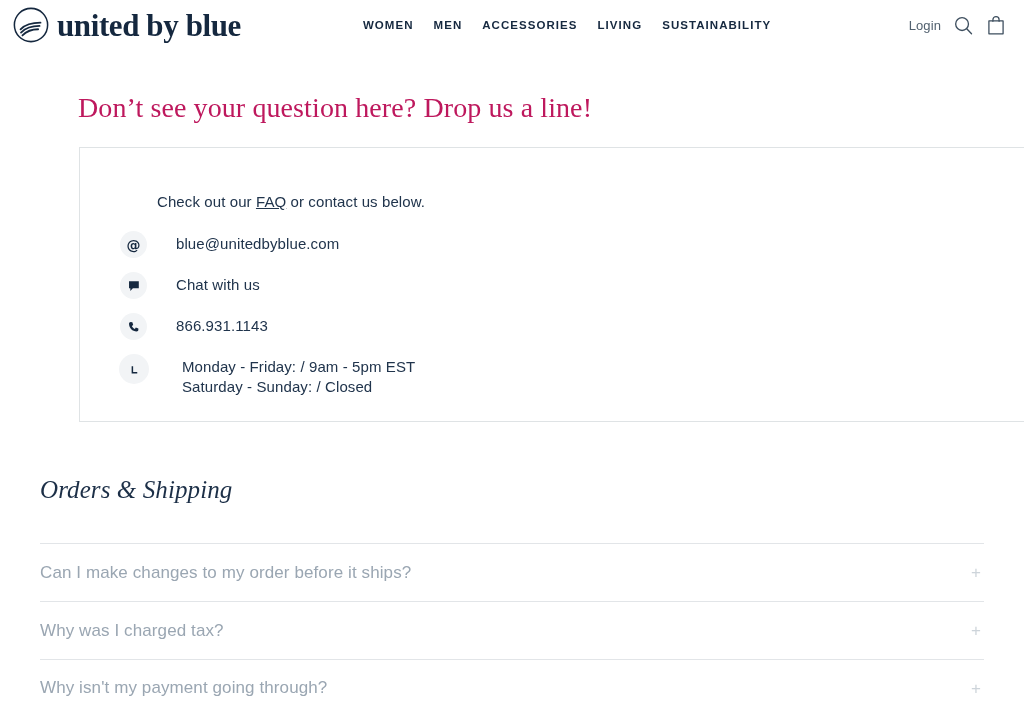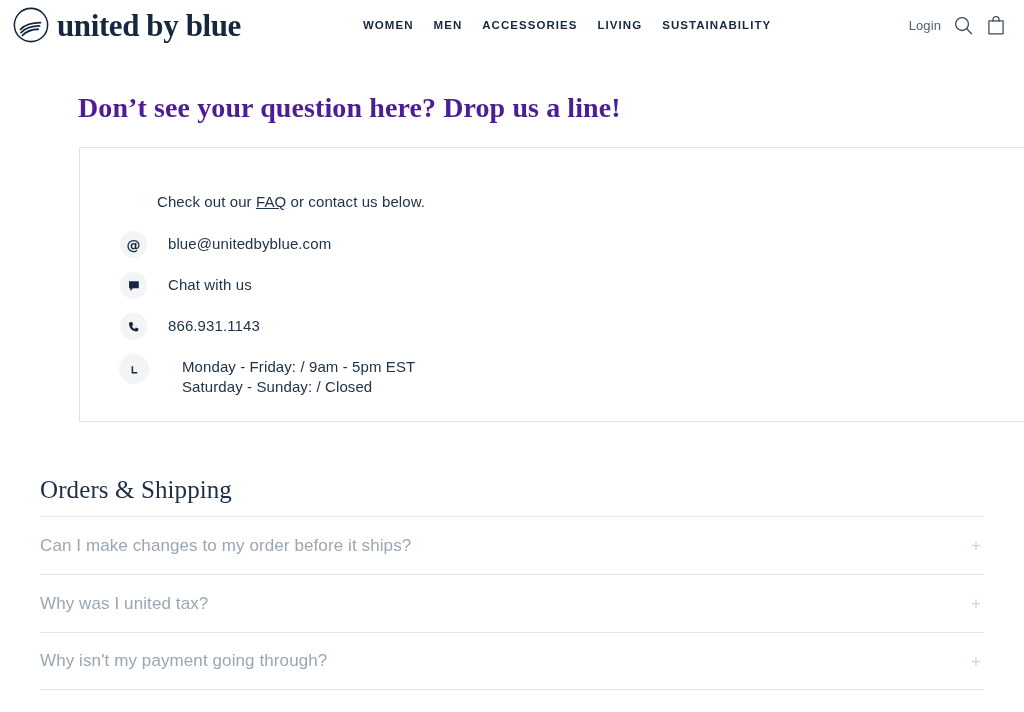--- a/index.html
+++ b/index.html
@@ -89,22 +89,22 @@
   }
 
   
   .page {
     padding: 0 20px;
   }
 
   .contact-heading {
     font-family: "Liberation Serif", serif;
     font-size: 28px;
-    font-weight: bold;
-    color: #4c1d95;
+    font-weight: normal;
+    color: #be185d;
     letter-spacing: 0.1px;
     margin: 42px 0 0 58px;
   }
 
   .contact-card {
     margin: 23px 0 0 59px;
     width: 1009px;
     height: 275px;
     border: 1px solid #dfe3e5;
     background: #fff;
@@ -156,38 +156,39 @@
     font-size: 14px;
     line-height: 1;
     font-weight: bold;
     font-family: "DejaVu Sans", sans-serif;
   }
 
   .contact-text {
     font-size: 15px;
     color: #20344c;
     line-height: 19px;
-    margin-left: 21px;
+    margin-left: 29px;
     letter-spacing: 0.1px;
   }
   .contact-row.hours .contact-text { margin-left: 33px; }
   .contact-text .line2 { display: block; margin-top: 1px; }
 
   
   .faq-section {
     margin-top: 54px;
     padding: 0 20px;
   }
   .faq-title {
     font-family: "Liberation Serif", serif;
     font-size: 25px;
     font-weight: normal;
     color: #1c2f47;
     letter-spacing: 0.1px;
-    margin-bottom: 12px;
+    margin-bottom: 39px;
+    font-style: italic;
   }
   .faq-list { list-style: none; }
   .faq-item {
     border-top: 1px solid #e2e5e8;
     display: flex;
     align-items: center;
     justify-content: space-between;
     height: 58px;
     cursor: pointer;
   }
@@ -308,21 +309,21 @@
     <h2 class="faq-title">Orders &amp; Shipping</h2>
 
     <ul class="faq-list">
 
       <li class="faq-item">
         <span class="faq-q">Can I make changes to my order before it ships?</span>
         <button class="faq-toggle">+</button>
       </li>
 
       <li class="faq-item">
-        <span class="faq-q">Why was I united tax?</span>
+        <span class="faq-q">Why was I charged tax?</span>
         <button class="faq-toggle">+</button>
       </li>
 
       <li class="faq-item">
         <span class="faq-q">Why isn't my payment going through?</span>
         <button class="faq-toggle">+</button>
       </li>
 
     </ul>
   </section>

